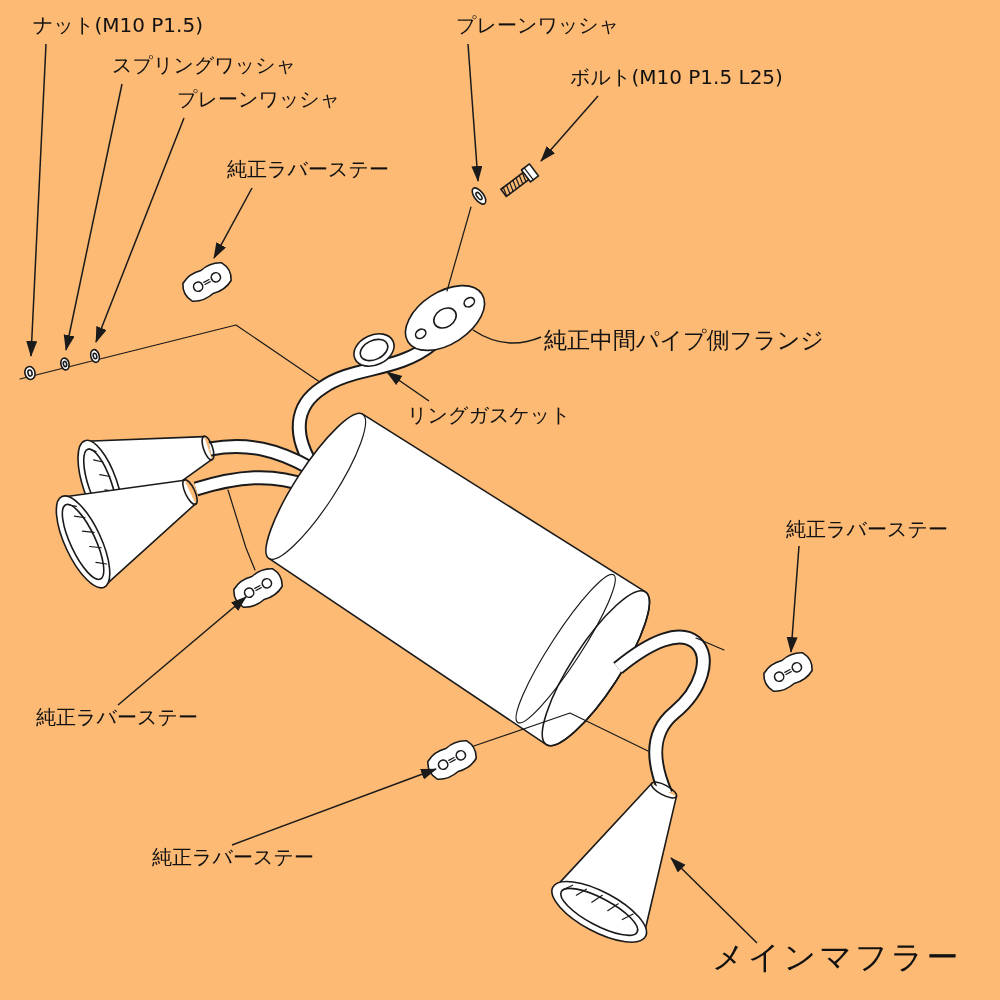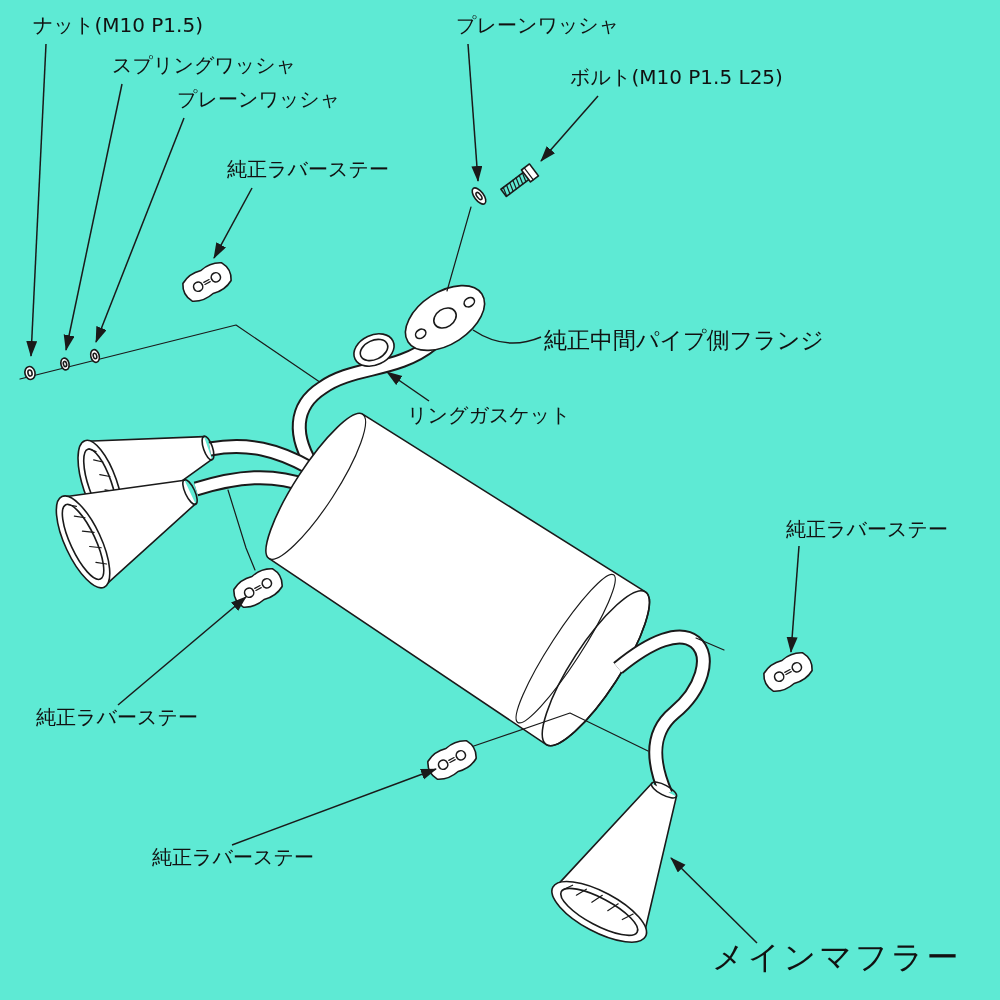--- a/index.html
+++ b/index.html
@@ -1,16 +1,16 @@
 <!DOCTYPE html>
 <html><head>
 <meta charset="utf-8">
 <style>
   html, body { margin: 0; padding: 0; background: #ffffff; }
-  .page { position: relative; width: 1000px; height: 1000px; background: #5eead4; overflow: hidden; }
+  .page { position: relative; width: 1000px; height: 1000px; background: #fdba74; overflow: hidden; }
 
   
   .ln     { stroke: #1a1a1a; stroke-width: 1.6; fill: none; stroke-linecap: round; stroke-linejoin: round; }
   .thin   { stroke-width: 1.2; }
   .wht    { fill: #ffffff; }
   .white-fill { fill: #ffffff; stroke: none; }
   .pipe-o { stroke: #1a1a1a; stroke-width: 15; fill: none; stroke-linecap: butt; stroke-linejoin: round; }
   .pipe-i { stroke: #ffffff; stroke-width: 11; fill: none; stroke-linecap: butt; stroke-linejoin: round; }
   .arrow  { stroke: #1a1a1a; stroke-width: 1.5; fill: none; marker-end: url(#ah); }
   .leader { stroke: #1a1a1a; stroke-width: 1.5; fill: none; }

